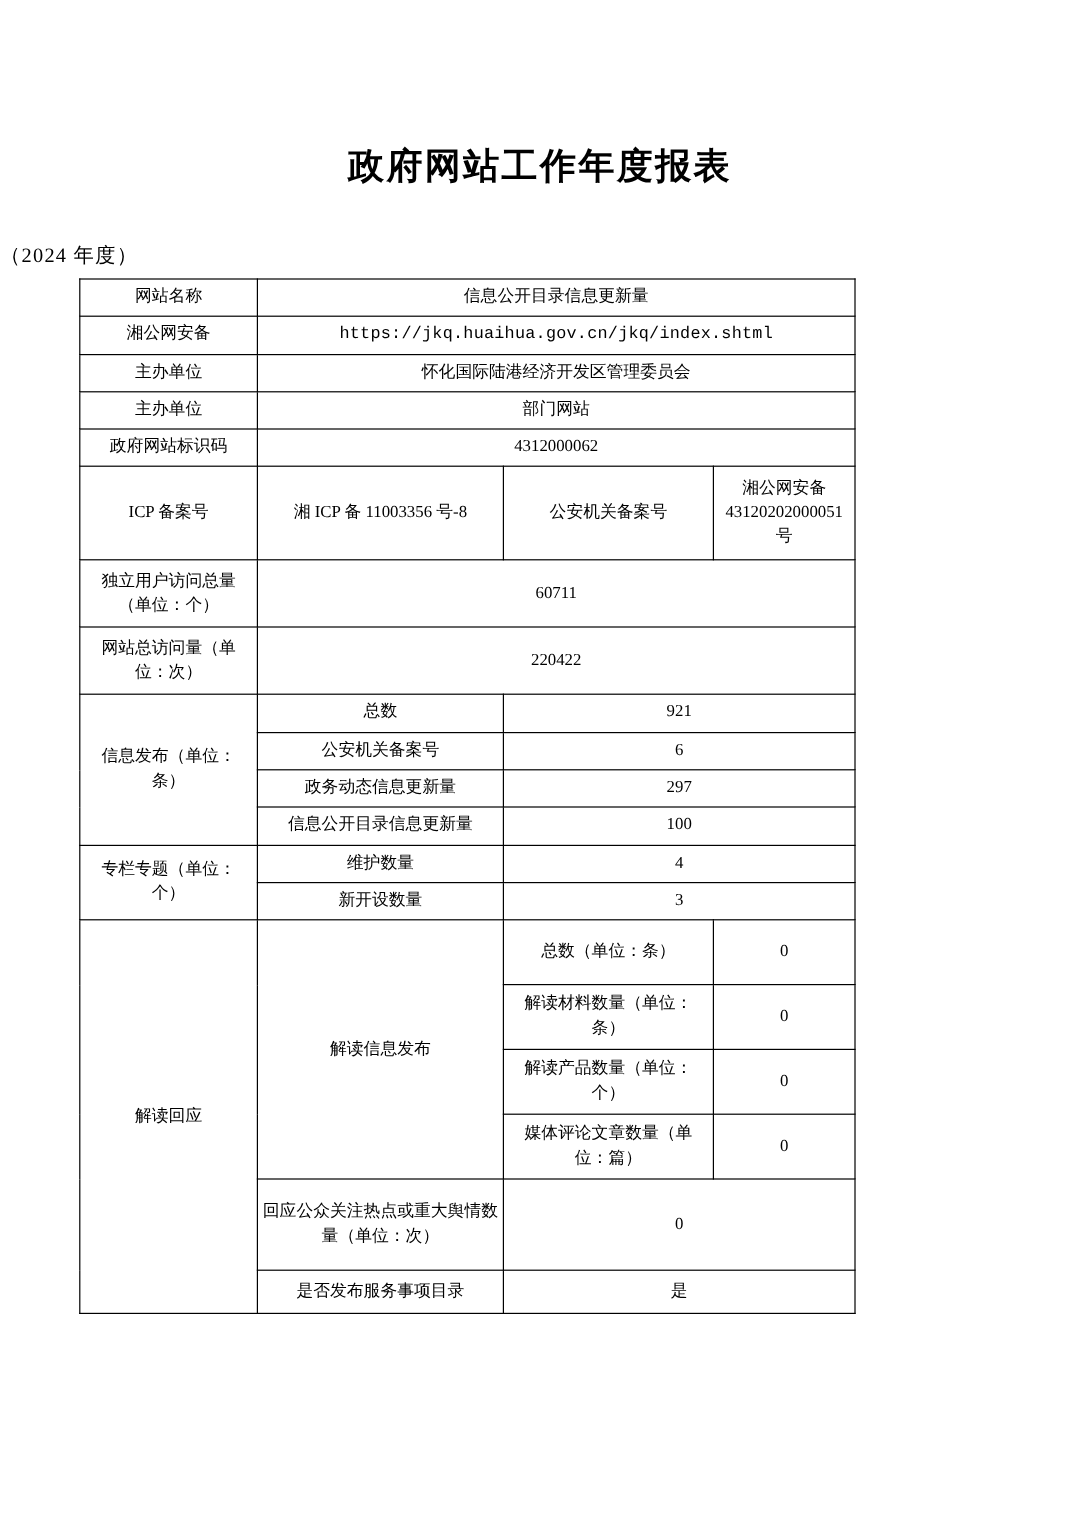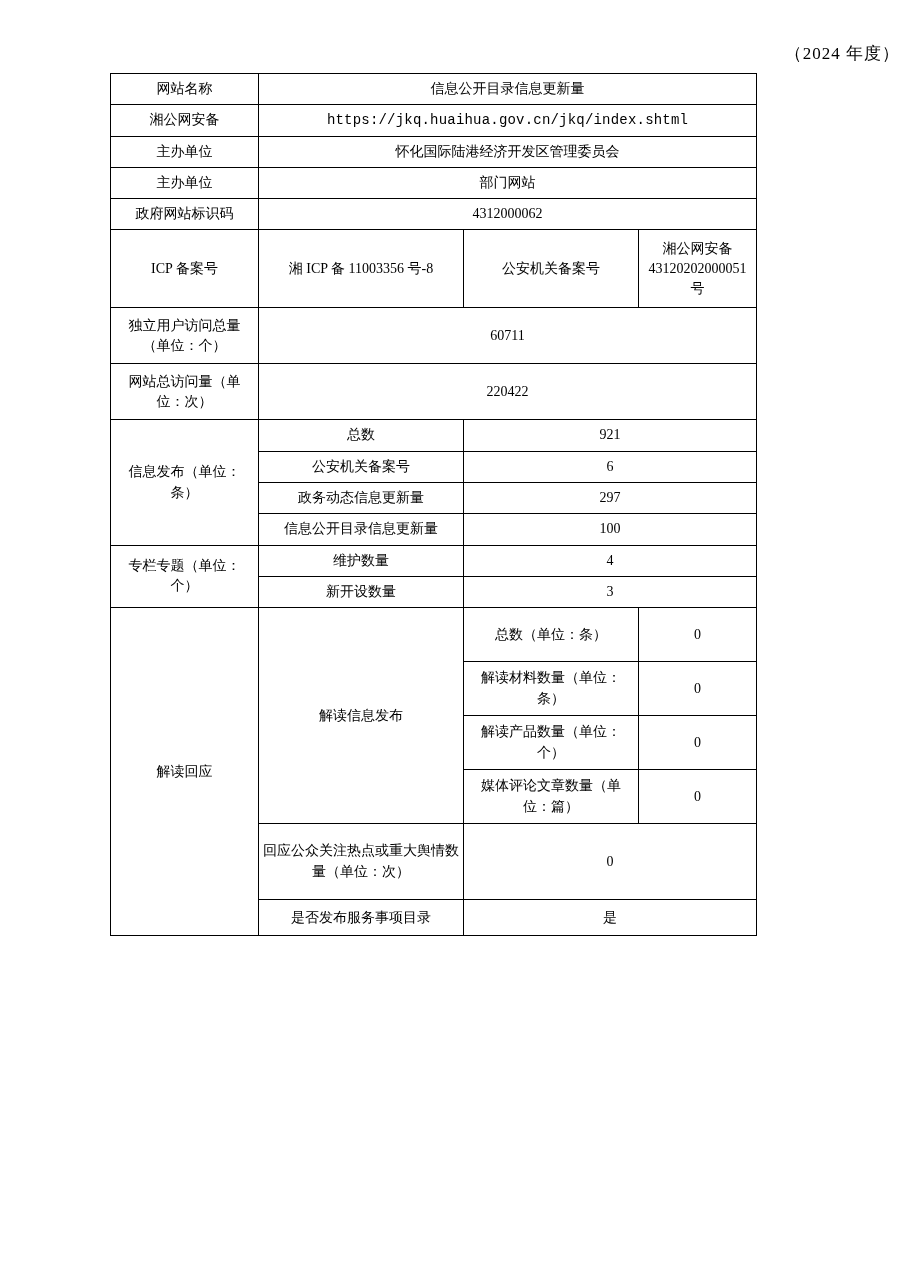--- a/index.html
+++ b/index.html
@@ -23,35 +23,35 @@
   }
   .doc-title {
     text-align: center;
     font-family: "DejaVu Sans", "Liberation Sans", sans-serif;
     font-weight: bold;
     font-size: 30px;
     letter-spacing: 2px;
     margin-top: 118px;
   }
   .doc-subtitle {
-    text-align: right;
+    text-align: left;
     font-size: 17px;
     margin-top: 42px;
     letter-spacing: 1px;
   }
   .filler-line {
     margin-top: 52px;
     margin-left: 127px;
     font-size: 14.5px;
     font-weight: bold;
     letter-spacing: 0.3px;
   }
   table.report {
     border-collapse: collapse;
-    margin-left: 110px;
+    margin-left: 66px;
     margin-top: 8px;
     width: 646px;
     table-layout: fixed;
   }
   table.report td {
     border: 1px solid #000000;
     text-align: center;
     vertical-align: middle;
     font-size: 14px;
     padding: 5px 4px;
@@ -72,20 +72,21 @@
   .h38 { height: 28px; }
   .two-line {
     line-height: 1.5;
   }
 </style>
 </head>
 <body>
 
 <div class="page">
 
+  <div class="doc-title">政府网站工作年度报表</div>
   <div class="doc-subtitle">（2024 年度）</div>
 
   <table class="report">
     <colgroup>
       <col style="width:148px">
       <col style="width:205px">
       <col style="width:175px">
       <col style="width:118px">
     </colgroup>
     <tbody>

